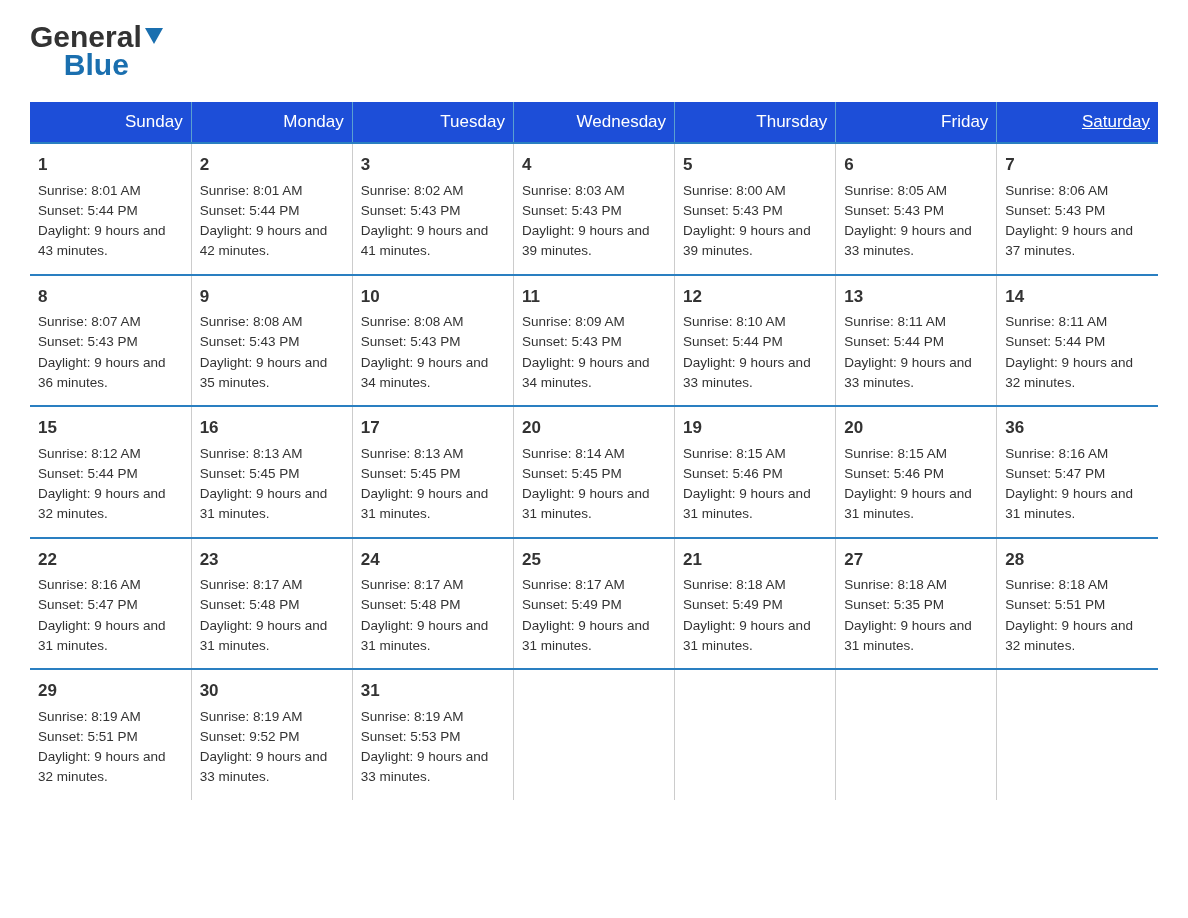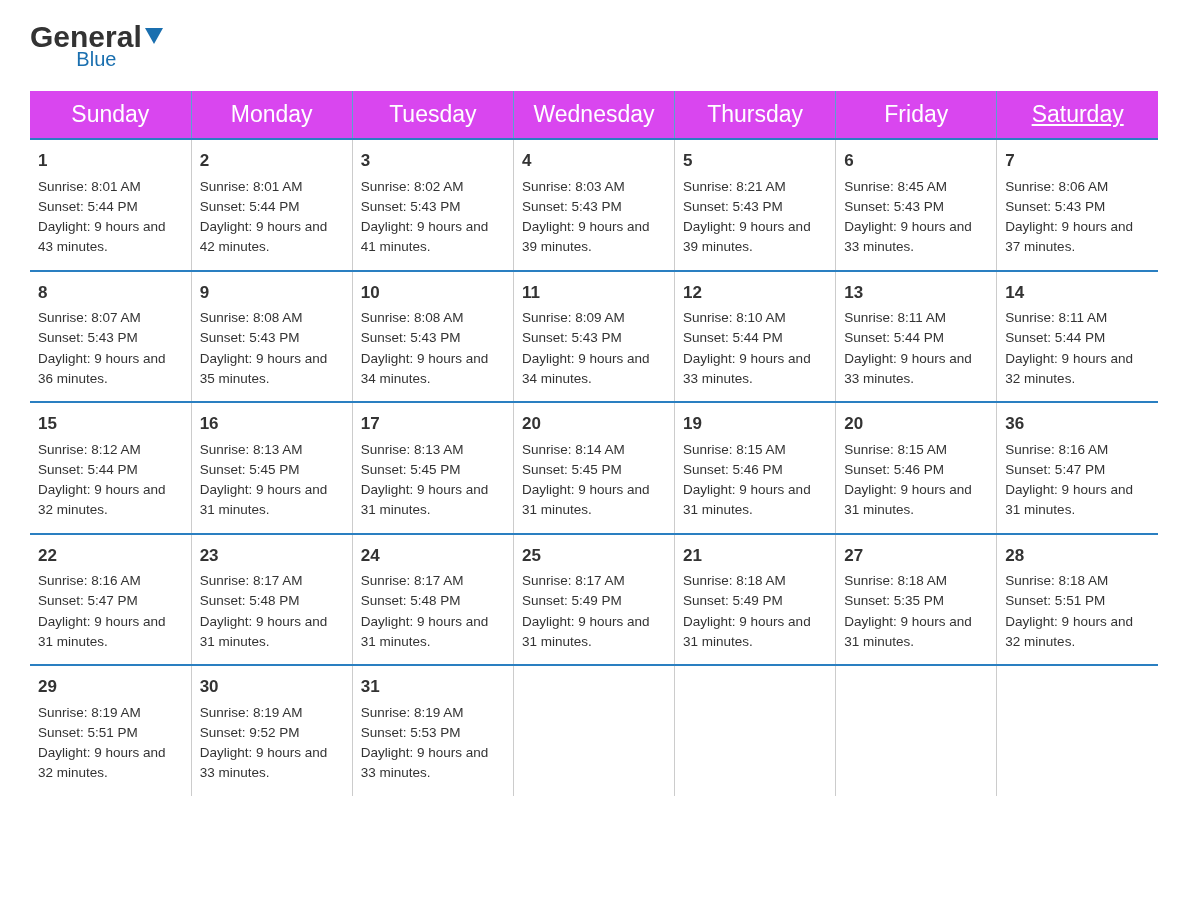--- a/index.html
+++ b/index.html
@@ -38,26 +38,26 @@
       font-size: 22px;
       color: #444;
       font-family: Georgia, serif;
     }
     table {
       width: 100%;
       border-collapse: collapse;
       table-layout: fixed;
     }
     thead th {
-      background-color: #d946ef;
+      background-color: #1d4ed8;
       color: #fff;
       padding: 10px 8px;
-      font-size: 23px;
+      font-size: 17px;
       font-weight: normal;
-      text-align: center;
+      text-align: right;
       border-right: 1px solid #5aa0d0;
     }
     thead th:last-child { border-right: none; text-decoration: underline; }
     tbody tr {
       border-top: 2px solid #2a7fc1;
     }
     tbody td {
       vertical-align: top;
       padding: 8px 8px 12px 8px;
       font-size: 13.5px;
@@ -76,21 +76,21 @@
   </style>
 </head>
 <body>
 
 <div class="header">
   <div class="logo">
     <div class="logo-line1">
       <span style="font-size:30px;font-weight:bold;color:#333;">General</span>
       <span style="display:inline-block;width:0;height:0;border-left:9px solid transparent;border-right:9px solid transparent;border-top:16px solid #1a6faf;margin-left:3px;margin-bottom:2px;"></span>
     </div>
-    <span style="font-size:20px;font-weight:normal;color:#1a6faf;margin-top:-6px;">Blue</span>
+    <span style="font-size:30px;font-weight:bold;color:#1a6faf;margin-top:-6px;">Blue</span>
   </div>
   <div class="title-block">
     <div class="month-title"></div>
     <div class="location"></div>
   </div>
 </div>
 
 <table>
   <thead>
     <tr>
@@ -102,22 +102,22 @@
         <th>Friday</th>
         <th>Saturday</th>
       </tr>
   </thead>
   <tbody id="calendar-body">
   <tr>
         <td><span class="day-num">1</span><span>Sunrise: 8:01 AM</span><br><span>Sunset: 5:44 PM</span><br><span>Daylight: 9 hours and 43 minutes.</span></td>
         <td><span class="day-num">2</span><span>Sunrise: 8:01 AM</span><br><span>Sunset: 5:44 PM</span><br><span>Daylight: 9 hours and 42 minutes.</span></td>
         <td><span class="day-num">3</span><span>Sunrise: 8:02 AM</span><br><span>Sunset: 5:43 PM</span><br><span>Daylight: 9 hours and 41 minutes.</span></td>
         <td><span class="day-num">4</span><span>Sunrise: 8:03 AM</span><br><span>Sunset: 5:43 PM</span><br><span>Daylight: 9 hours and 39 minutes.</span></td>
-        <td><span class="day-num">5</span><span>Sunrise: 8:21 AM</span><br><span>Sunset: 5:43 PM</span><br><span>Daylight: 9 hours and 39 minutes.</span></td>
-        <td><span class="day-num">6</span><span>Sunrise: 8:45 AM</span><br><span>Sunset: 5:43 PM</span><br><span>Daylight: 9 hours and 33 minutes.</span></td>
+        <td><span class="day-num">5</span><span>Sunrise: 8:00 AM</span><br><span>Sunset: 5:43 PM</span><br><span>Daylight: 9 hours and 39 minutes.</span></td>
+        <td><span class="day-num">6</span><span>Sunrise: 8:05 AM</span><br><span>Sunset: 5:43 PM</span><br><span>Daylight: 9 hours and 33 minutes.</span></td>
         <td><span class="day-num">7</span><span>Sunrise: 8:06 AM</span><br><span>Sunset: 5:43 PM</span><br><span>Daylight: 9 hours and 37 minutes.</span></td>
       </tr>
       <tr>
         <td><span class="day-num">8</span><span>Sunrise: 8:07 AM</span><br><span>Sunset: 5:43 PM</span><br><span>Daylight: 9 hours and 36 minutes.</span></td>
         <td><span class="day-num">9</span><span>Sunrise: 8:08 AM</span><br><span>Sunset: 5:43 PM</span><br><span>Daylight: 9 hours and 35 minutes.</span></td>
         <td><span class="day-num">10</span><span>Sunrise: 8:08 AM</span><br><span>Sunset: 5:43 PM</span><br><span>Daylight: 9 hours and 34 minutes.</span></td>
         <td><span class="day-num">11</span><span>Sunrise: 8:09 AM</span><br><span>Sunset: 5:43 PM</span><br><span>Daylight: 9 hours and 34 minutes.</span></td>
         <td><span class="day-num">12</span><span>Sunrise: 8:10 AM</span><br><span>Sunset: 5:44 PM</span><br><span>Daylight: 9 hours and 33 minutes.</span></td>
         <td><span class="day-num">13</span><span>Sunrise: 8:11 AM</span><br><span>Sunset: 5:44 PM</span><br><span>Daylight: 9 hours and 33 minutes.</span></td>
         <td><span class="day-num">14</span><span>Sunrise: 8:11 AM</span><br><span>Sunset: 5:44 PM</span><br><span>Daylight: 9 hours and 32 minutes.</span></td>

